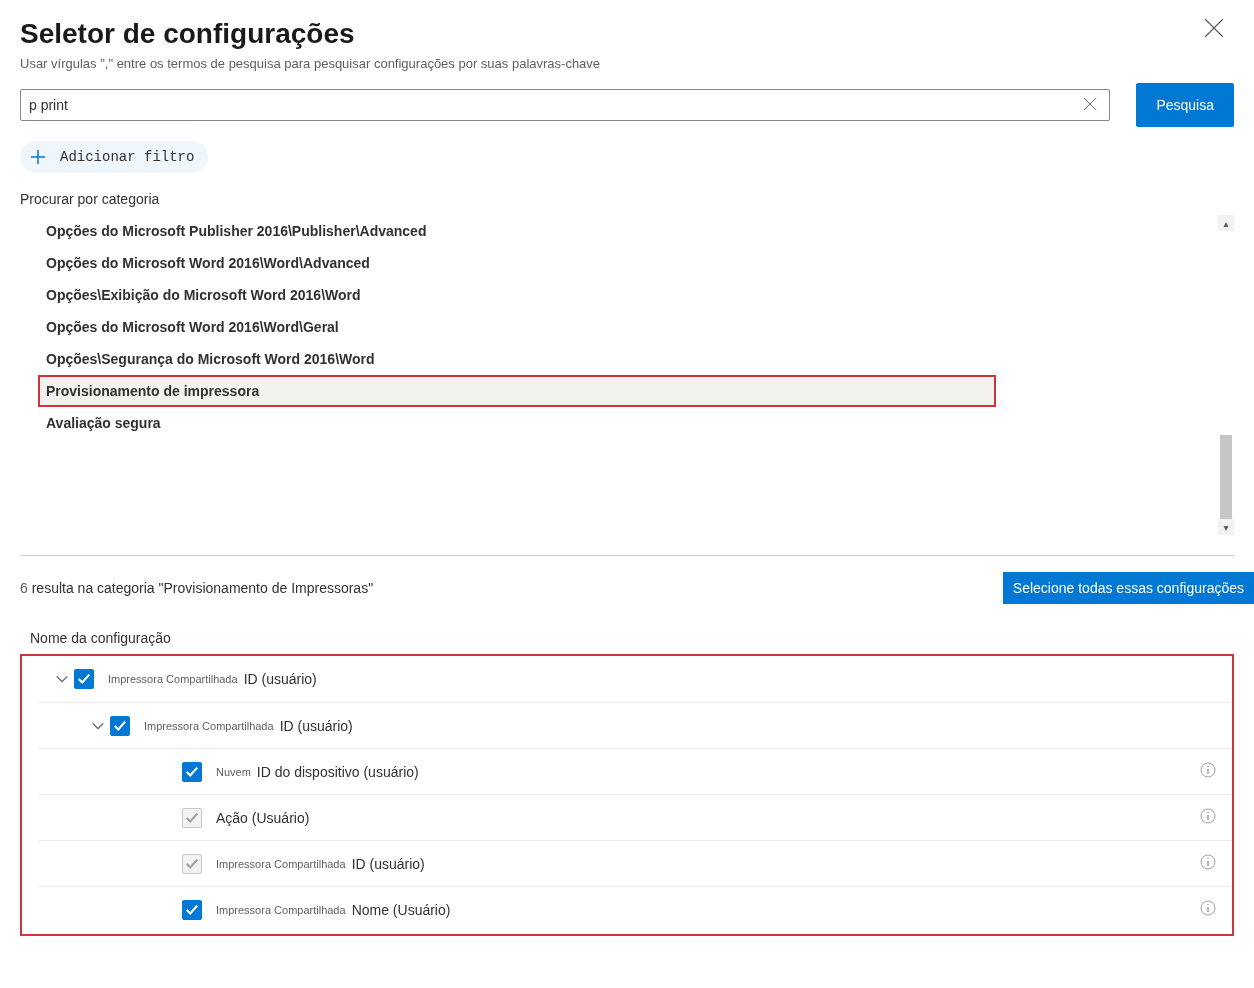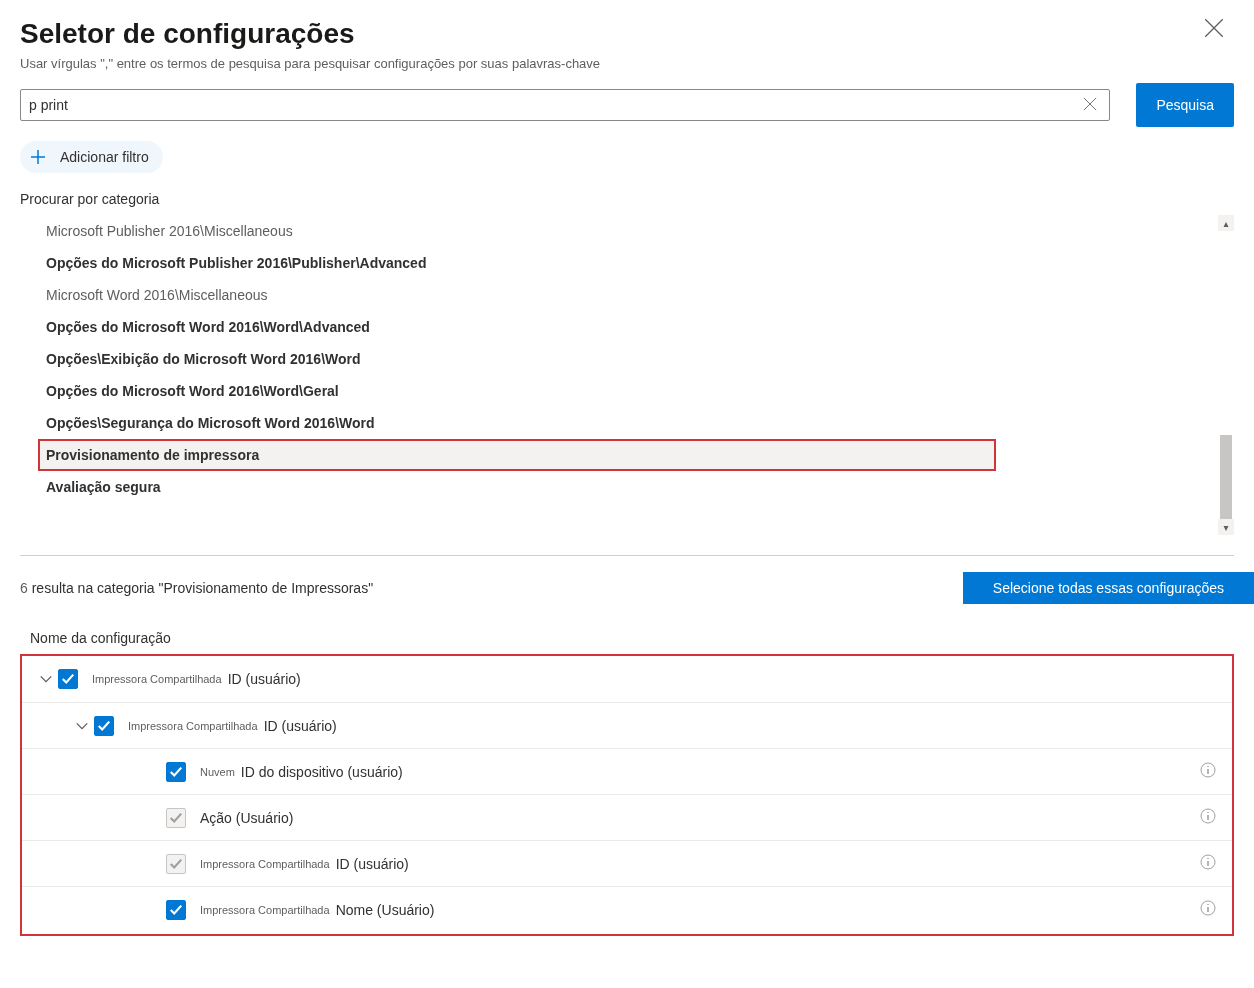--- a/index.html
+++ b/index.html
@@ -8,40 +8,40 @@
 .header-row { display: flex; justify-content: space-between; align-items: center; }
 .title { font-size: 28px; font-weight: 600; color: #1b1a19; }
 .close-x { position: absolute; right: 30px; top: 18px; cursor: pointer; color: #605e5c; }
 .close-x svg { width: 20px; height: 20px; }
 .hint { font-size: 13px; color: #605e5c; margin-top: 6px; }
 .search-row { display: flex; gap: 26px; margin-top: 12px; align-items: center; }
 .search-box { flex: 1; display: flex; align-items: center; border: 1px solid #8a8886; border-radius: 2px; height: 32px; padding: 0 8px; }
 .search-box input { flex: 1; border: none; outline: none; font-size: 14px; color: #323130; }
 .search-box .clear { color: #605e5c; cursor: pointer; padding: 0 4px; }
 .btn-primary { background: #0078d4; color: #fff; border: none; border-radius: 2px; height: 44px; padding: 0 20px; font-size: 14px; cursor: pointer; }
-.add-filter { display: inline-flex; align-items: center; gap: 10px; margin-top: 14px; cursor: pointer; color: #323130; background: #eff6fc; border-radius: 16px; padding: 4px 14px 4px 6px; }
+.add-filter { display: inline-flex; align-items: center; gap: 10px; margin-top: 14px; cursor: pointer; color: #323130; background: #eff6fc; border-radius: 16px; padding: 4px 14px 4px 6px; font-family: Liberation Mono, monospace; }
 .add-filter .plus-circ { width: 24px; height: 24px; display: flex; align-items: center; justify-content: center; color: #0078d4; }
 .add-filter .plus-circ svg { width: 16px; height: 16px; }
 .section-label { font-size: 14px; margin-top: 18px; color: #323130; }
 .cat-scroll { position: relative; margin-top: 8px; height: 320px; overflow: hidden; }
 .cat-list { padding-left: 26px; }
 .cat-item { padding: 8px 0; font-size: 14px; color: #323130; cursor: pointer; }
 .cat-item.light { font-weight: 400; color: #605e5c; }
 .cat-item.bold { font-weight: 600; }
 .cat-item.selected { background: #f3f2f1; outline: 2px solid #d13438; outline-offset: -2px; margin-left: -8px; padding-left: 8px; width: 958px; }
 .scroll-track { position: absolute; right: 0; top: 0; bottom: 0; width: 16px; background: #fff; }
 .scroll-arrow { width: 16px; height: 16px; display: flex; align-items: center; justify-content: center; color: #605e5c; font-size: 10px; background: #f3f2f1; }
 .scroll-thumb { position: absolute; right: 2px; width: 12px; height: 90px; background: #c8c6c4; top: 220px; border-radius: 0; }
 .divider { border-top: 1px solid #d2d0ce; margin: 20px 0 0 0; width: 100%; }
 .results-row { display: flex; justify-content: space-between; align-items: center; margin-top: 16px; }
 .results-text { font-size: 14px; color: #323130; }
 .results-text .num { color: #605e5c; }
-.btn-select-all { background: #0078d4; color: #fff; border: none; height: 32px; padding: 0 30px; font-size: 14px; cursor: pointer; margin-right: -20px; }
+.btn-select-all { background: #0078d4; color: #fff; border: none; height: 32px; padding: 0 10px; font-size: 14px; cursor: pointer; margin-right: -20px; }
 .col-header { font-size: 14px; color: #323130; margin-top: 26px; margin-left: 10px; }
-.tree { border: 2px solid #d13438; margin-top: 8px; padding-bottom: 2px; }
+.tree { border: 2px solid #d13438; margin-top: 8px; padding-bottom: 2px; padding-left: 16px; }
 .tree-row { display: flex; align-items: center; height: 46px; border-top: 1px solid #edebe9; padding-left: 12px; position: relative; }
 .tree-row:first-child { border-top: none; }
 .chev { width: 24px; display: flex; align-items: center; justify-content: center; color: #605e5c; cursor: pointer; }
 .chev svg { width: 14px; height: 14px; }
 .cb { width: 20px; height: 20px; border: 1px solid #605e5c; border-radius: 2px; display: flex; align-items: center; justify-content: center; cursor: pointer; margin-right: 14px; flex-shrink: 0; }
 .cb.checked { background: #0078d4; border-color: #0078d4; }
 .cb.checked svg { color: #fff; width: 14px; height: 14px; }
 .cb.disabled { background: #f3f2f1; border-color: #c8c6c4; }
 .cb.disabled svg { color: #a19f9d; width: 14px; height: 14px; }
 .prefix { font-size: 11px; color: #605e5c; margin-right: 6px; }
@@ -83,23 +83,21 @@
           <path d="M8 1 V15 M1 8 H15"></path>
         </svg>
     </span>
     <span>Adicionar filtro</span>
   </div>
 
   <div class="section-label">Procurar por categoria</div>
 
   <div class="cat-scroll">
     <div class="cat-list" id="cat-list">
-        <div class="cat-item light">Microsoft Publisher 2016\Miscellaneous</div>
         <div class="cat-item bold">Opções do Microsoft Publisher 2016\Publisher\Advanced</div>
-        <div class="cat-item light">Microsoft Word 2016\Miscellaneous</div>
         <div class="cat-item bold">Opções do Microsoft Word 2016\Word\Advanced</div>
         <div class="cat-item bold">Opções\Exibição do Microsoft Word 2016\Word</div>
         <div class="cat-item bold">Opções do Microsoft Word 2016\Word\Geral</div>
         <div class="cat-item bold">Opções\Segurança do Microsoft Word 2016\Word</div>
         <div class="cat-item bold selected">Provisionamento de impressora</div>
         <div class="cat-item bold">Avaliação segura</div>
       </div>
     <div class="scroll-track">
       <div class="scroll-arrow">▴</div>
       <div class="scroll-thumb"></div>

